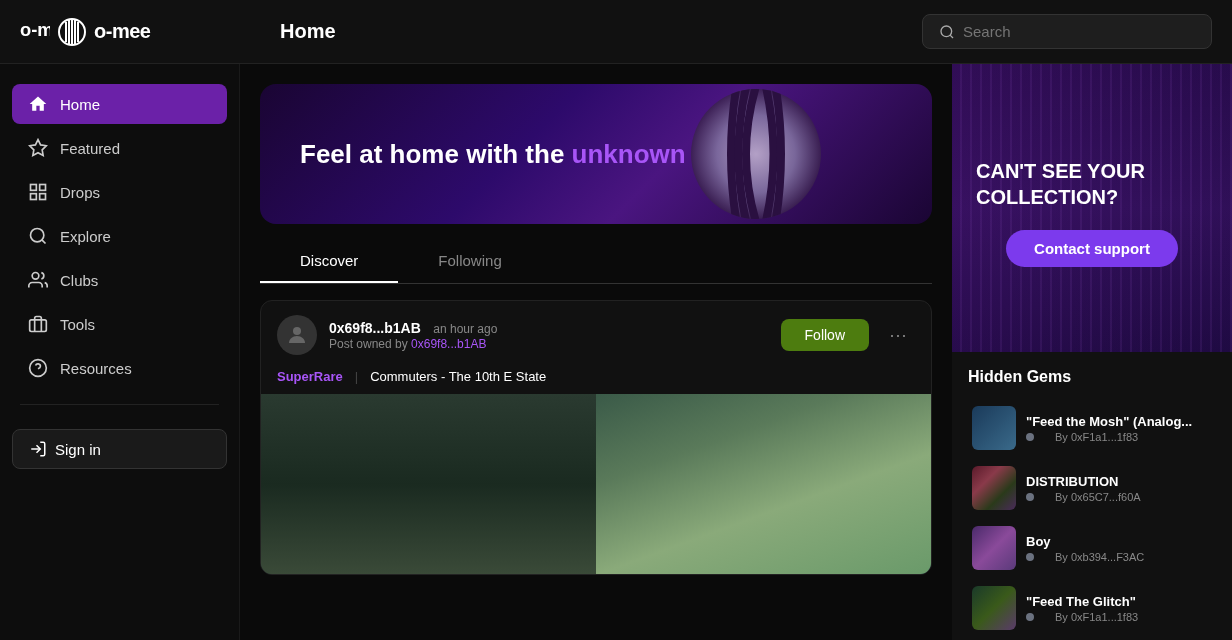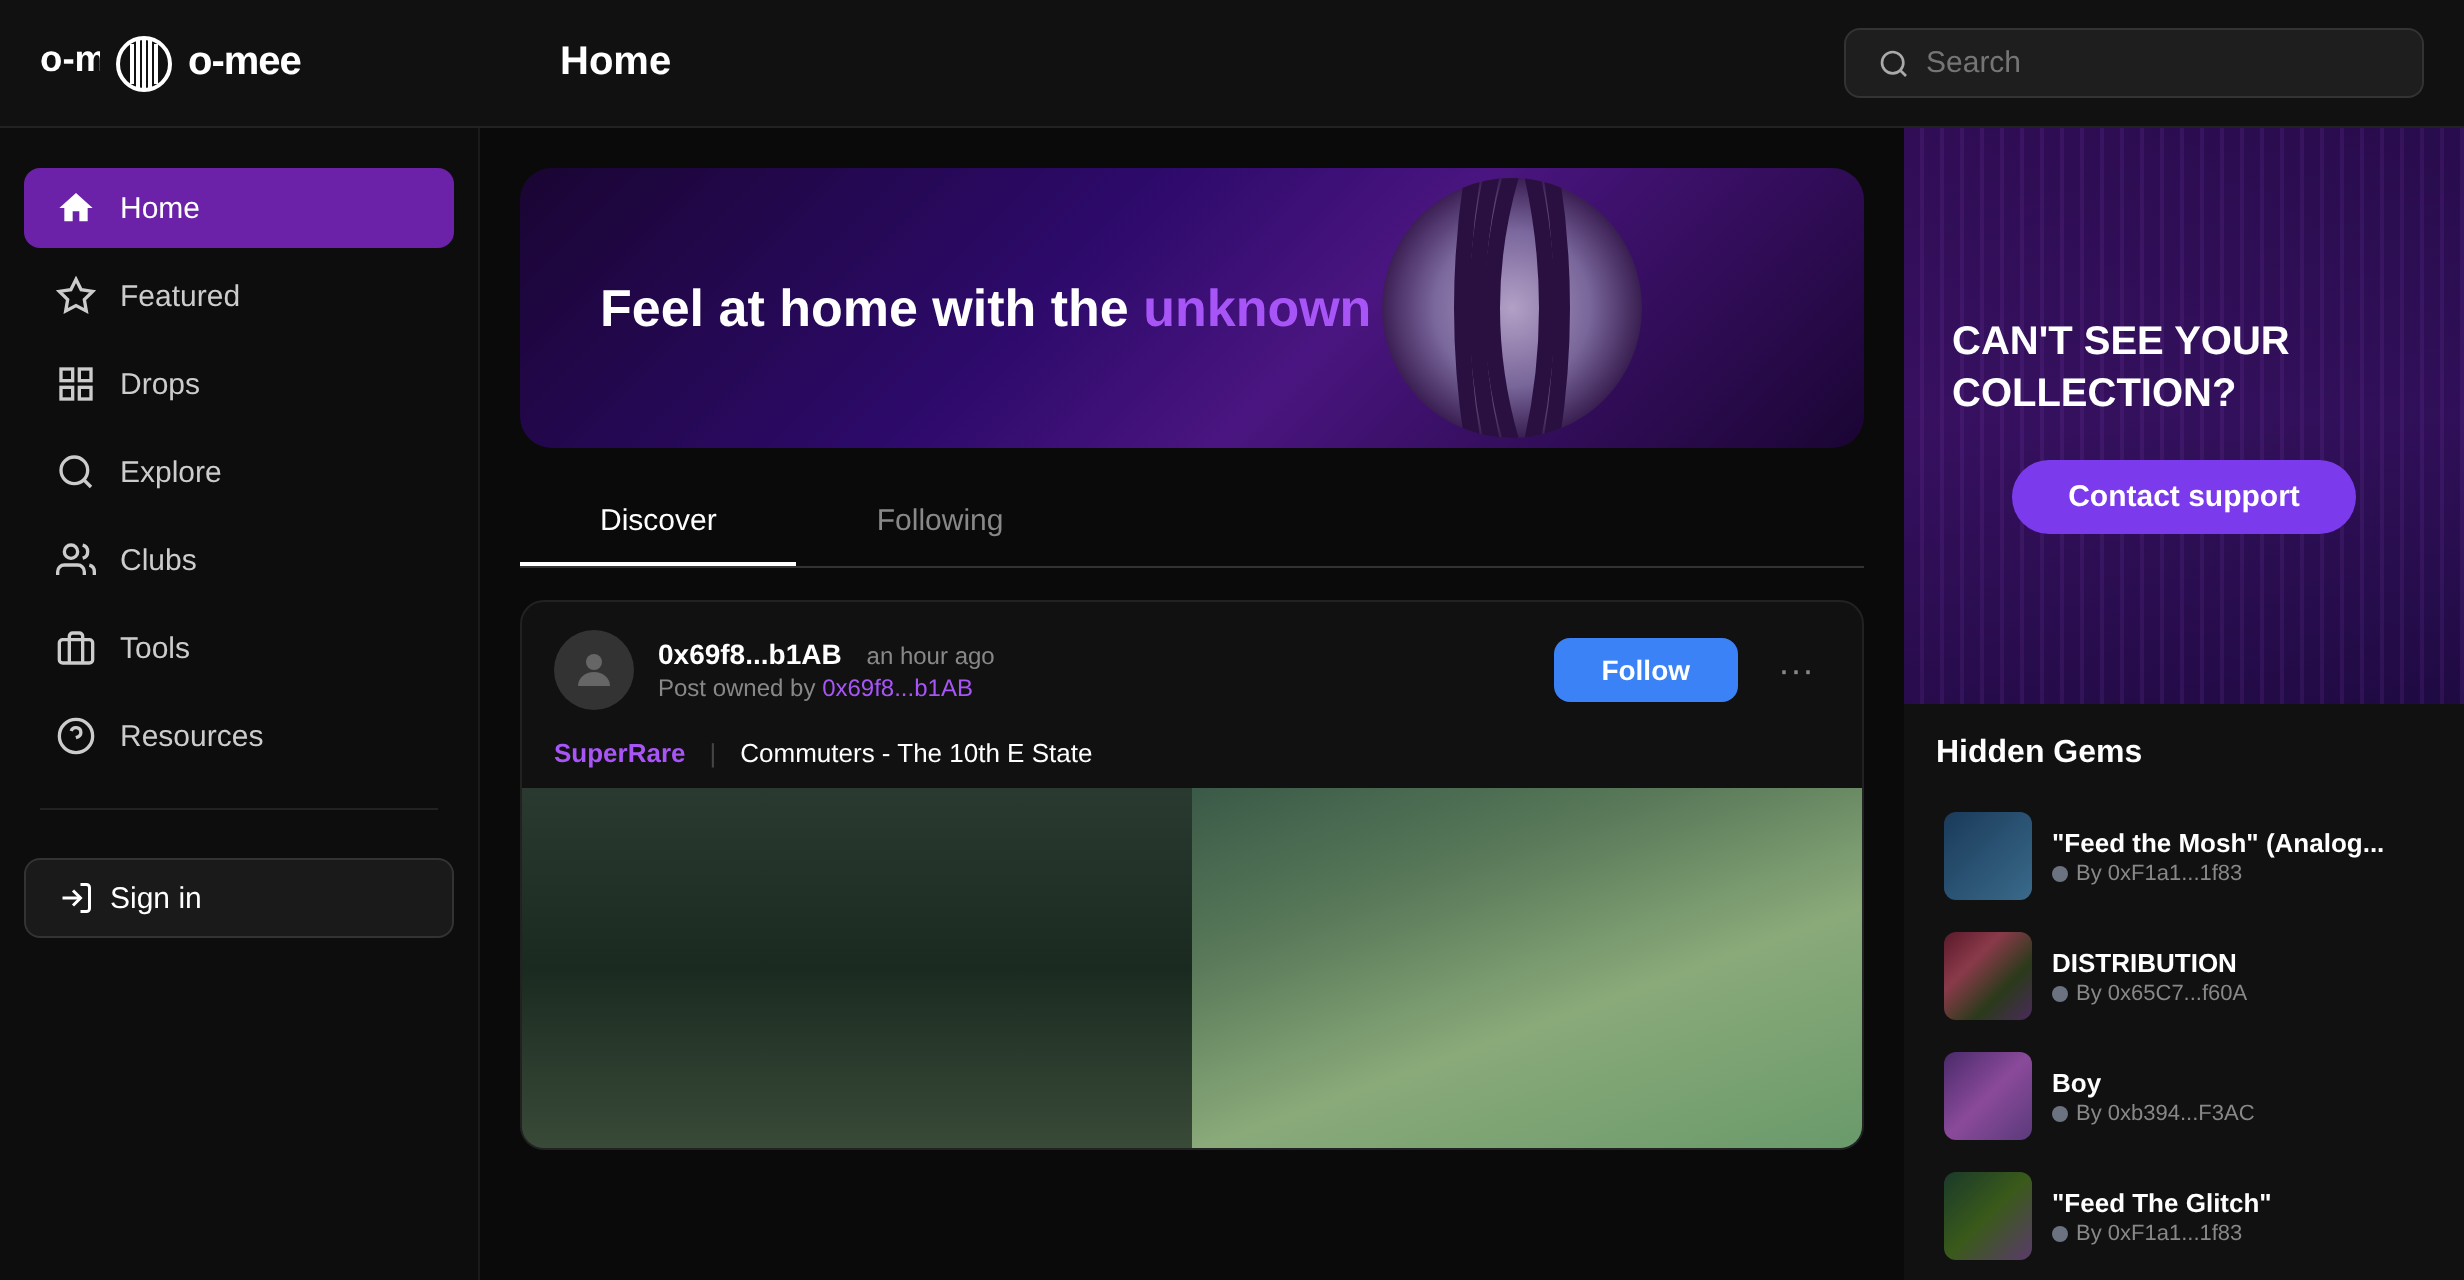--- a/index.html
+++ b/index.html
@@ -206,27 +206,27 @@
       font-size: 12px;
       color: #888;
       margin-left: 8px;
     }
     .post-owned {
       font-size: 12px;
       color: #888;
     }
     .post-owner-addr { color: #a855f7; }
     .follow-btn {
-      background: #3b82f6;
+      background: #4d7c0f;
       color: #fff;
       border: none;
       border-radius: 8px;
       padding: 8px 24px;
       font-size: 14px;
-      font-weight: 700;
+      font-weight: 400;
       cursor: pointer;
     }
     .more-btn {
       background: none;
       border: none;
       color: #888;
       font-size: 18px;
       cursor: pointer;
       padding: 4px 8px;
     }
@@ -359,21 +359,21 @@
       color: #fff;
       white-space: nowrap;
       overflow: hidden;
       text-overflow: ellipsis;
     }
     .gem-author {
       font-size: 11px;
       color: #888;
       display: flex;
       align-items: center;
-      gap: 4px;
+      gap: 21px;
       margin-top: 2px;
     }
     .eth-dot {
       width: 8px;
       height: 8px;
       border-radius: 50%;
       background: #6b7280;
       display: inline-block;
       flex-shrink: 0;
     }

